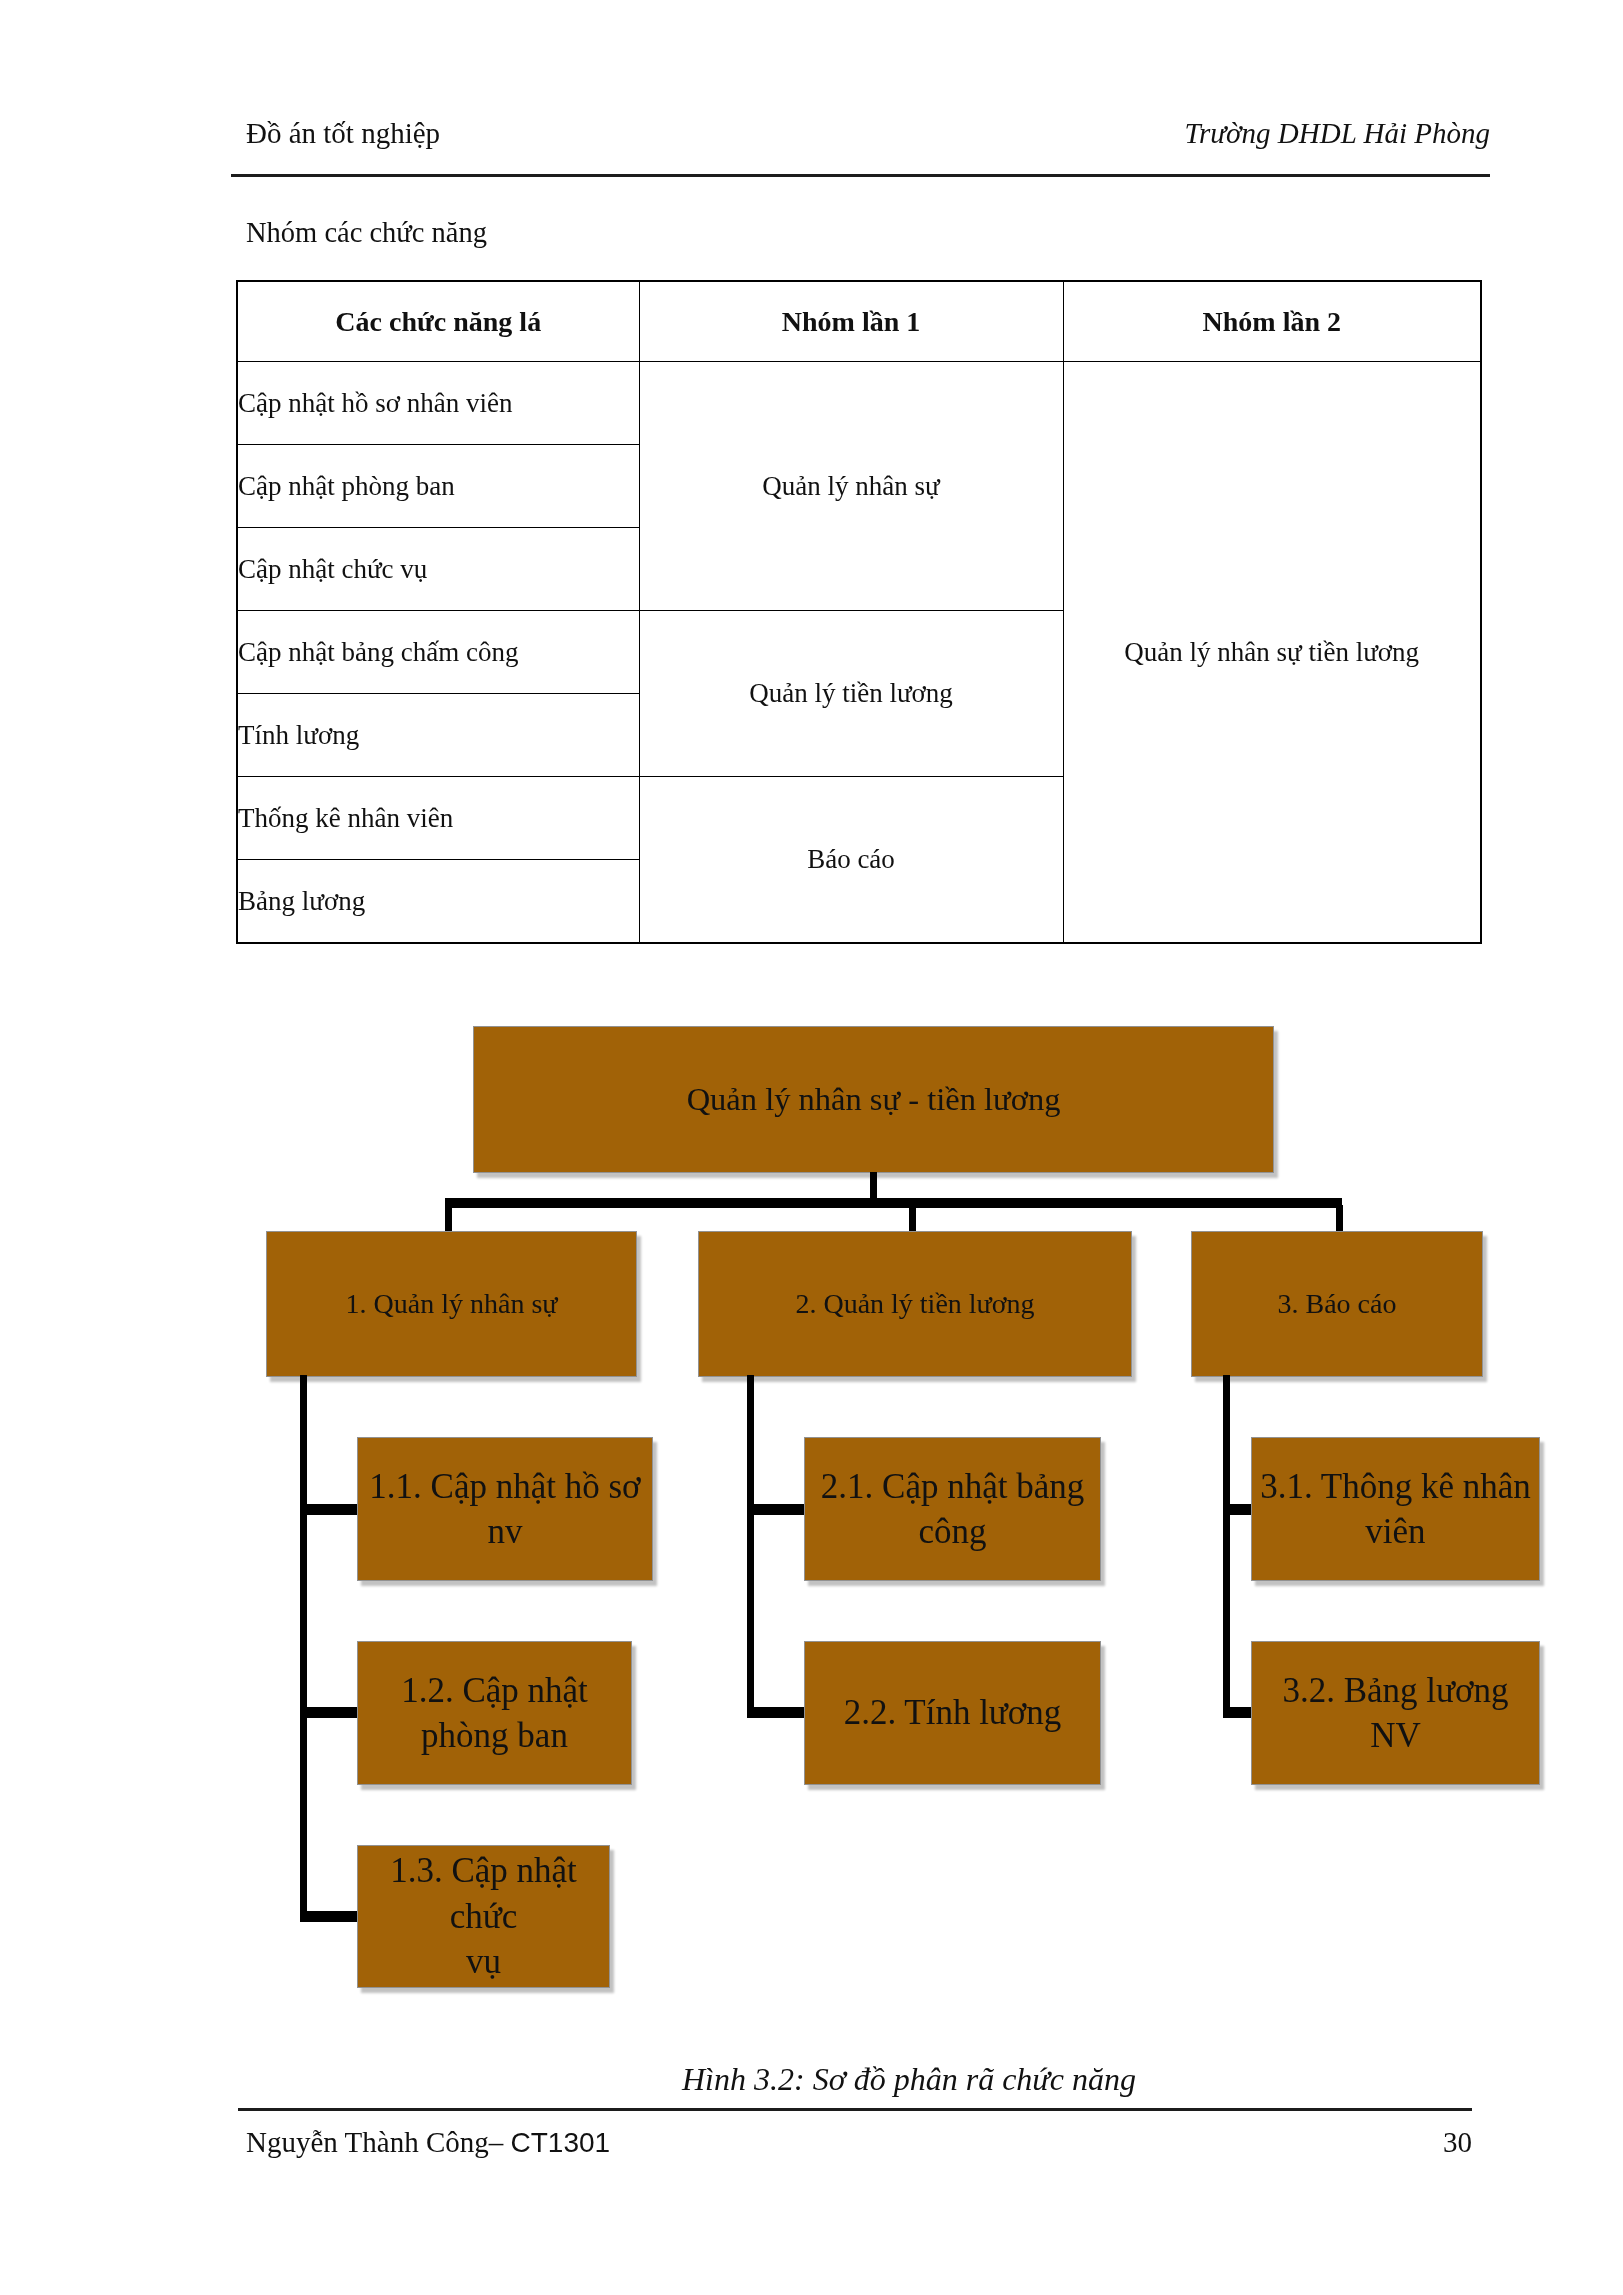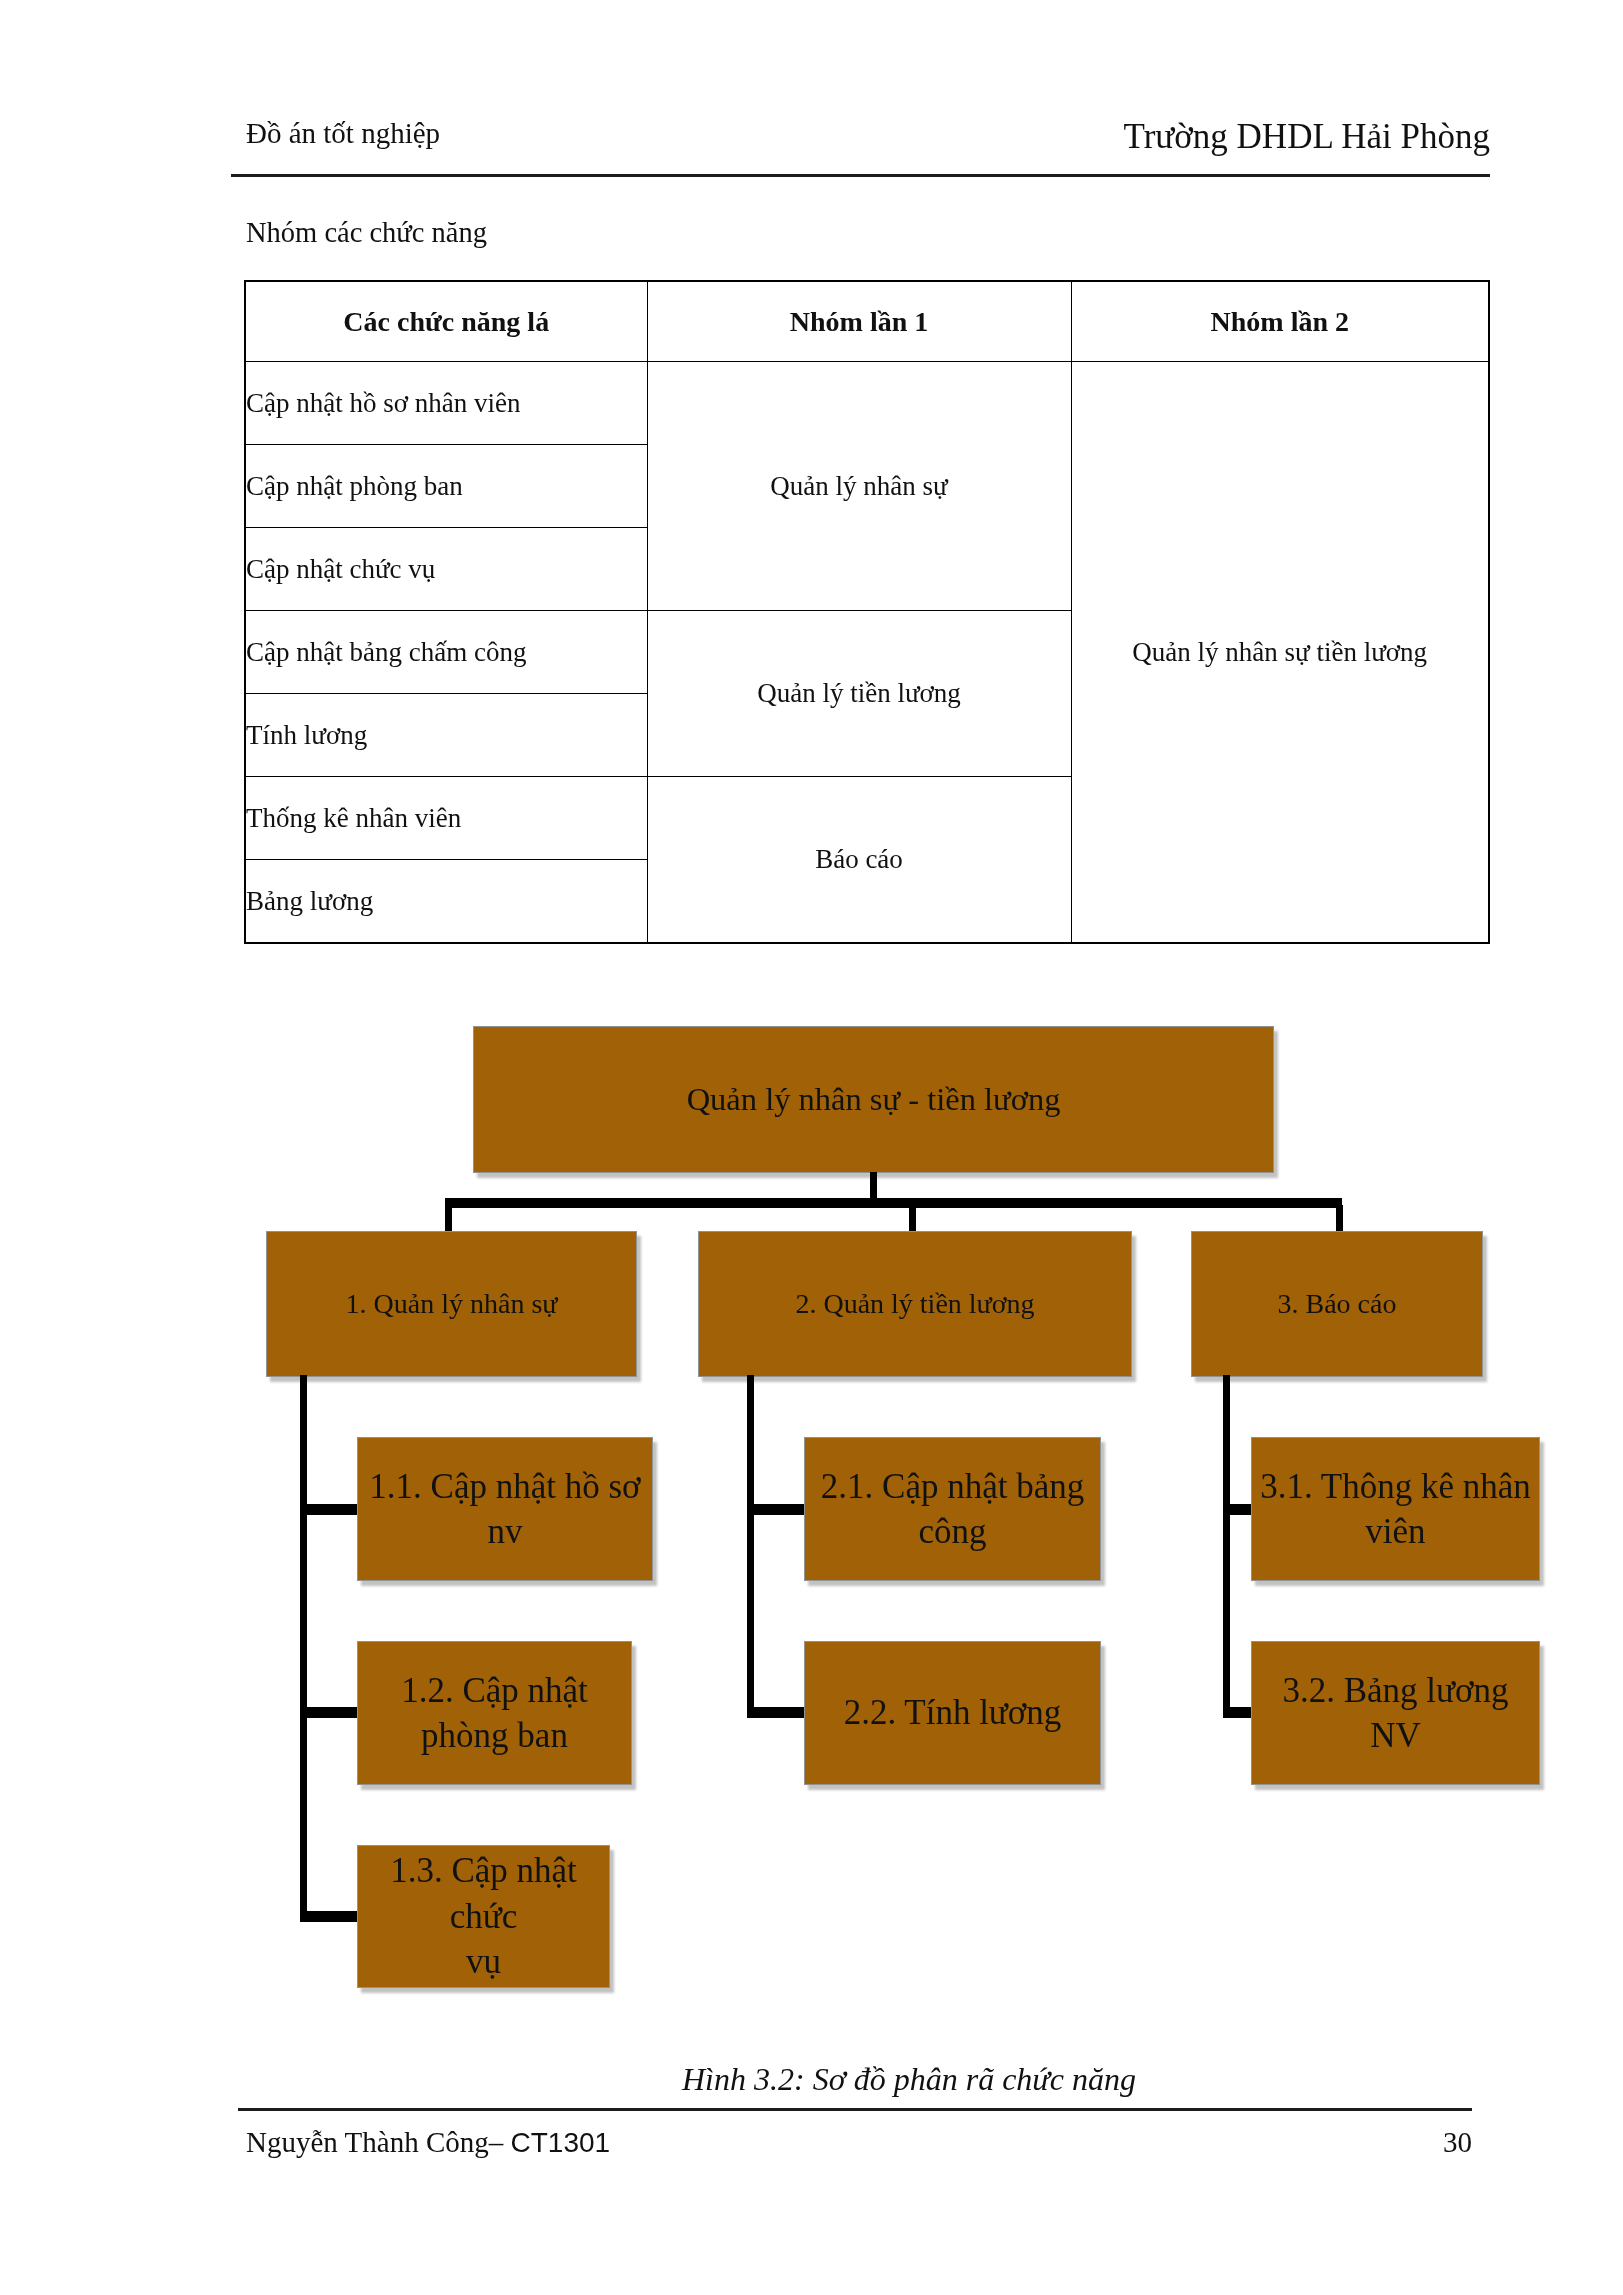--- a/index.html
+++ b/index.html
@@ -7,27 +7,27 @@
     position:relative;
     width:1623px;height:2295px;
     background:#ffffff;
     font-family:"Liberation Serif","DejaVu Serif",serif;
     color:#111;
     overflow:hidden;
   }
   .abs{position:absolute;}
   
   .hdr-left{left:246px;top:117px;font-size:29px;}
-  .hdr-right{left:951px;top:117px;width:539px;text-align:right;font-size:35px;}
+  .hdr-right{left:951px;top:117px;width:539px;text-align:right;font-size:29px;font-style:italic;}
   .hdr-rule{left:231px;top:174px;width:1259px;height:3.2px;background:#1c1c1c;}
   .intro{left:246px;top:217px;font-size:28.5px;}
 
   
   table.grp{
-    position:absolute;left:244px;top:280px;
+    position:absolute;left:236px;top:280px;
     border-collapse:collapse;table-layout:fixed;
     width:1244px;
     font-size:27px;
   }
   table.grp col.c1{width:402px;}
   table.grp col.c2{width:424px;}
   table.grp col.c3{width:418px;}
   table.grp td,table.grp th{
     border:1.6px solid #000;
     padding:0;

